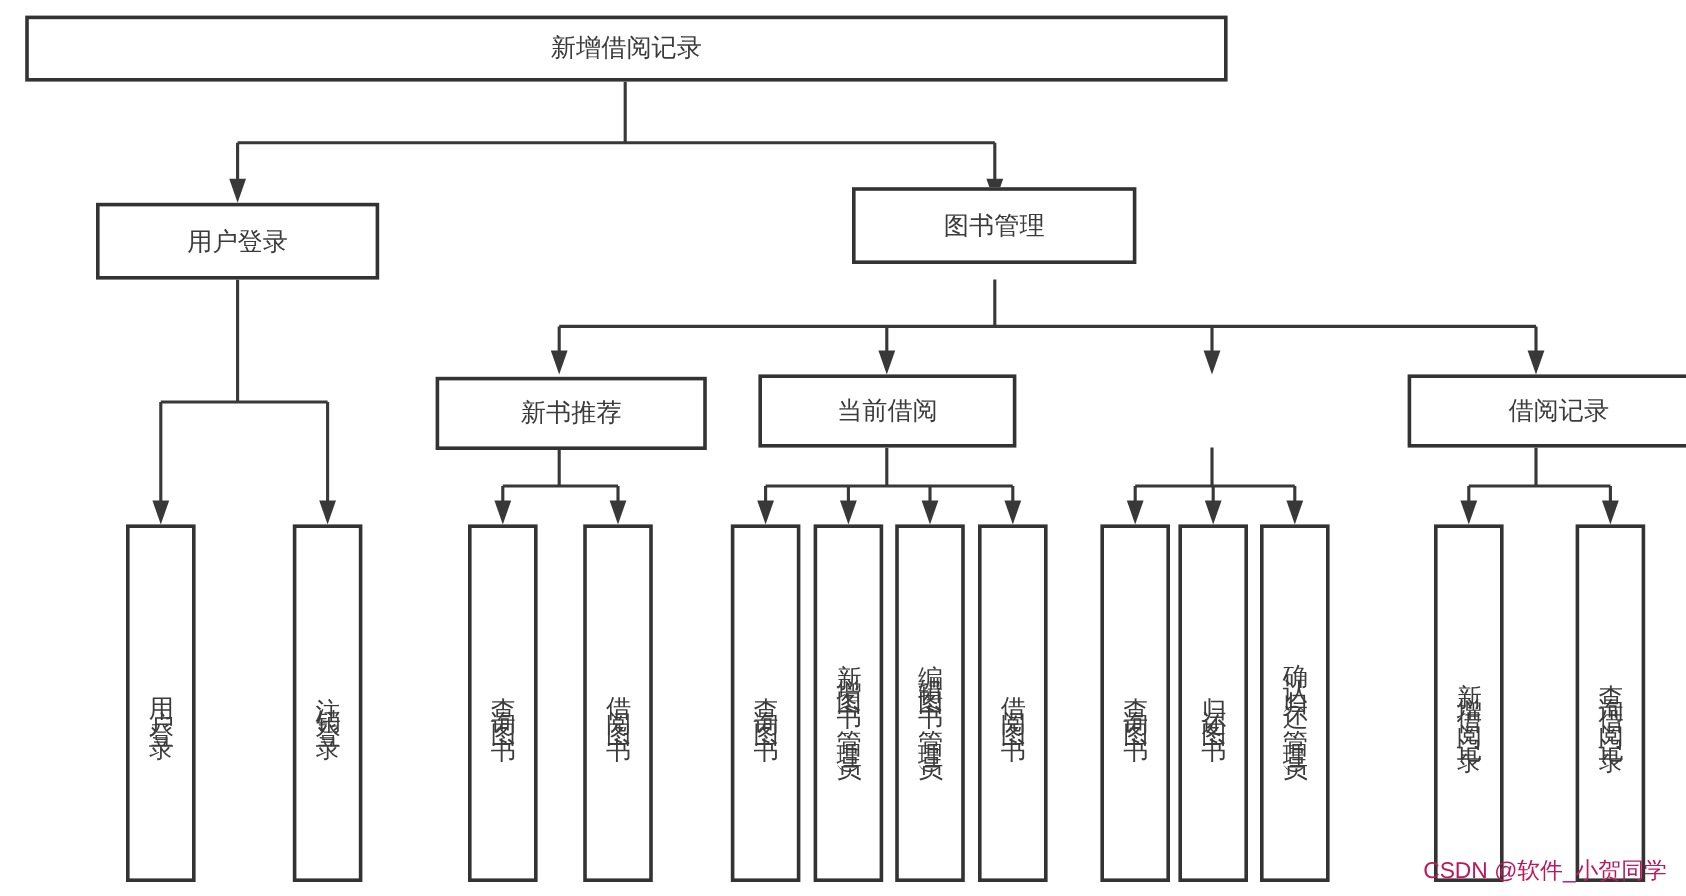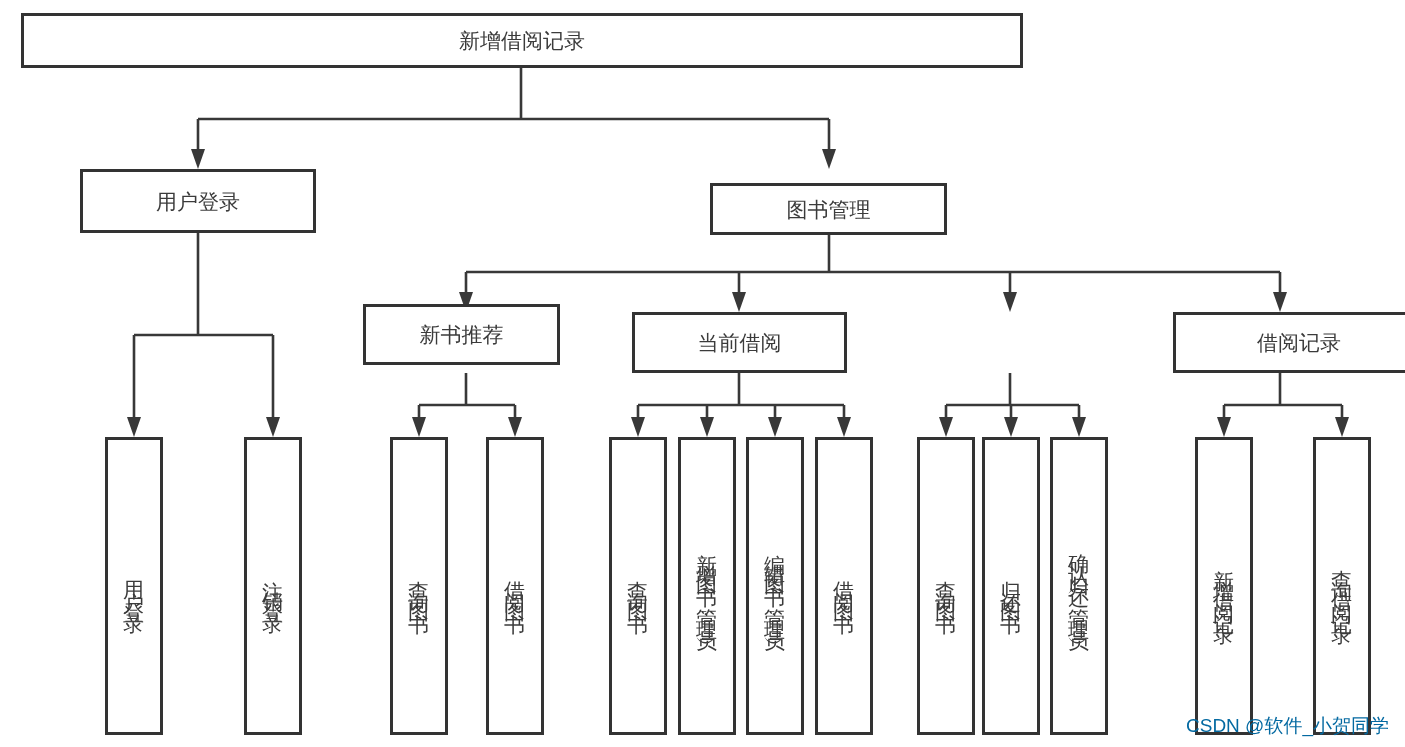--- a/index.html
+++ b/index.html
@@ -27,21 +27,21 @@
   .leaf .vtext {
     writing-mode:vertical-rl;
     text-orientation:mixed;
     letter-spacing:11px;
     white-space:nowrap;
   }
   .watermark {
     position:absolute;
     left:1186px; top:713px;
     font-size:19px;
-    color:#0369a1;
+    color:#be185d;
     white-space:nowrap;
     z-index:5;
   }
 </style>
 </head>
 <body>
 
 <div class="canvas">
 
   <svg class="connectors" viewBox="0 0 1405 747" aria-hidden="true">
@@ -76,25 +76,25 @@
     </g>
   </svg>
 
   <div class="node" style="left:21px;top:13px;width:1002px;height:55px">
     <span>新增借阅记录</span>
   </div>
 
   <div class="node" style="left:80px;top:169px;width:236px;height:64px">
     <span>用户登录</span>
   </div>
-  <div class="node" style="left:710px;top:183px;width:237px;height:52px">
+  <div class="node" style="left:710px;top:156px;width:237px;height:64px">
     <span>图书管理</span>
   </div>
 
-  <div class="node" style="left:363px;top:304px;width:197px;height:61px">
+  <div class="node" style="left:363px;top:314px;width:226px;height:61px">
     <span>新书推荐</span>
   </div>
   <div class="node" style="left:632px;top:312px;width:215px;height:61px">
     <span>当前借阅</span>
   </div>
   <div class="node" style="left:1173px;top:312px;width:252px;height:61px">
     <span>借阅记录</span>
   </div>
 
   <div class="node leaf" style="left:105px;top:437px;width:58px;height:298px">

